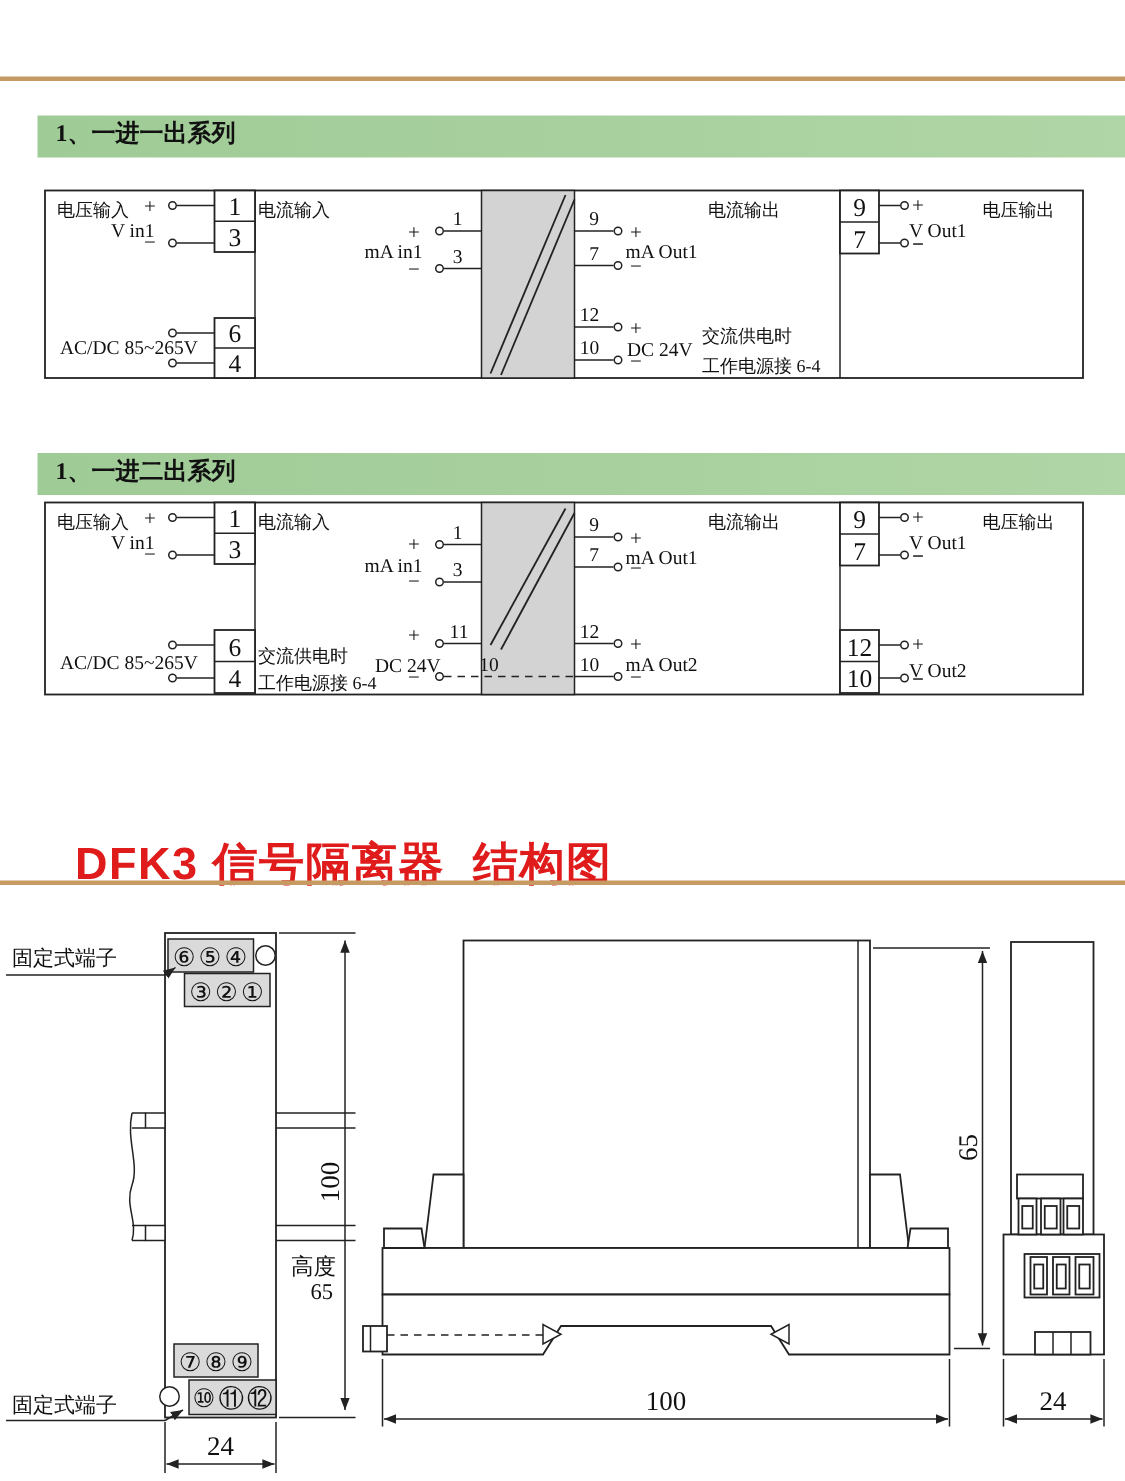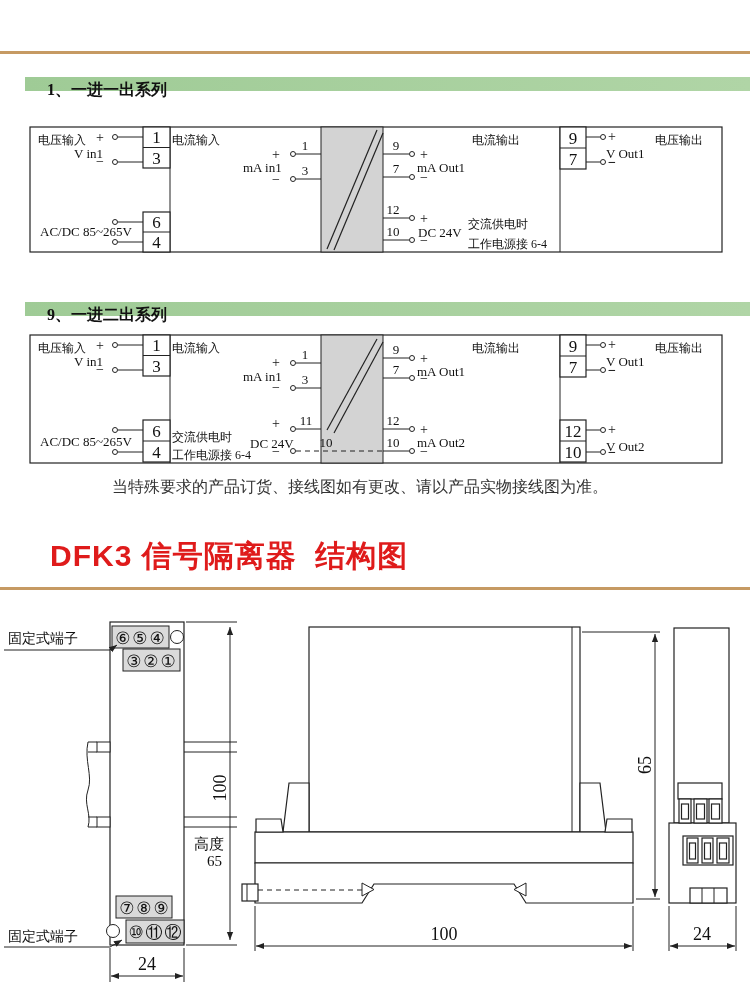--- a/index.html
+++ b/index.html
@@ -1,27 +1,27 @@
 <!DOCTYPE html>
 <html style="--accent_red: #df1b1b; --rule_tan: #c69a63; --band_green: #9fcb96; --band_green_light: #b0d5a6; --iso_gray: #d3d3d3; --terminal_gray: #dadada;"><head>
 <meta charset="utf-8">
 <style>
   html,body{margin:0;padding:0;background:#fff;}
   .page{position:relative;width:750px;height:987px;background:#fff;overflow:hidden;
         font-family:"Liberation Serif","DejaVu Serif",serif;}
   .title{position:absolute;white-space:pre;font-family:"Liberation Sans","DejaVu Sans",sans-serif;
          font-weight:bold;font-size:30px;color:var(--accent_red);letter-spacing:1px;}
   .t1{left:35px;top:8px;}
-  .t2{left:50px;top:536px;}
+  .t2{left:50px;top:556px;}
   .rule{position:absolute;left:0;width:750px;height:3px;background:var(--rule_tan);}
   .rule1{top:51px;}
   .rule2{top:587px;}
-  .band{position:absolute;left:25px;width:725px;height:14px;line-height:25px;
+  .band{position:absolute;left:25px;width:725px;height:28px;line-height:25px;
         background:linear-gradient(to right,var(--band_green),var(--band_green_light));
-        font-size:16px;font-weight:bold;color:#111;padding-left:22px;box-sizing:border-box;}
+        font-size:16px;font-weight:bold;color:#111;padding-left:12px;box-sizing:border-box;}
   .band1{top:77px;}
   .band2{top:302px;}
   .note{position:absolute;left:112px;top:477px;font-size:16px;color:#333;}
   svg{position:absolute;left:0;}
   .svg-d1{top:115px;}
   .svg-d2{top:325px;}
   .svg-st{top:610px;}
   .w{stroke:#222;stroke-width:1;fill:none;}
   .w2{stroke:#222;stroke-width:1.2;fill:none;}
   .bx{fill:#fff;stroke:#222;stroke-width:1.2;}
@@ -142,21 +142,21 @@
       <text class="tx f14" x="608" y="141">+</text>
       <text class="tx f13" x="606" y="158">V Out1</text>
       <line class="w" x1="586" y1="162" x2="600" y2="162"></line>
       <circle class="nd" cx="603" cy="162" r="2.5"></circle>
       <text class="tx f14 b" x="608" y="167">−</text>
       <text class="tx f12" x="655" y="144">电压输出</text>
     </g>
   </svg>
 
   <div class="band band2">
-    <span>9、一进二出系列</span>
+    <span>1、一进二出系列</span>
   </div>
 
   <svg class="svg-d2" width="750" height="150" viewBox="0 325 750 150">
     <rect class="bx" x="30" y="335" width="692" height="128"></rect>
     <line class="w" x1="170" y1="335" x2="170" y2="463"></line>
     <line class="w" x1="560" y1="335" x2="560" y2="463"></line>
 
     <g>
       <rect class="gy" x="321" y="335" width="62" height="128"></rect>
       <line class="w2" x1="327" y1="430" x2="377" y2="339"></line>
@@ -263,21 +263,20 @@
       <line class="w" x1="586" y1="430" x2="600" y2="430"></line>
       <circle class="nd" cx="603" cy="430" r="2.5"></circle>
       <text class="tx f14" x="608" y="434">+</text>
       <text class="tx f13" x="606" y="451">V Out2</text>
       <line class="w" x1="586" y1="452" x2="600" y2="452"></line>
       <circle class="nd" cx="603" cy="452" r="2.5"></circle>
       <text class="tx f14 b" x="608" y="457">−</text>
     </g>
   </svg>
 
-  <div class="note">当特殊要求的产品订货、接线图如有更改、请以产品实物接线图为准。</div>
 
   <div class="title t2">DFK3 信号隔离器  结构图</div>
   <div class="rule rule2"></div>
 
   <svg class="svg-st" width="750" height="377" viewBox="0 610 750 377">
 
     <g>
       <rect class="bx" x="110" y="622" width="74" height="323"></rect>
       <rect class="tg" x="112" y="626" width="57" height="22"></rect>
       <text class="tx f17 mid ls" x="141" y="644">⑥⑤④</text>

